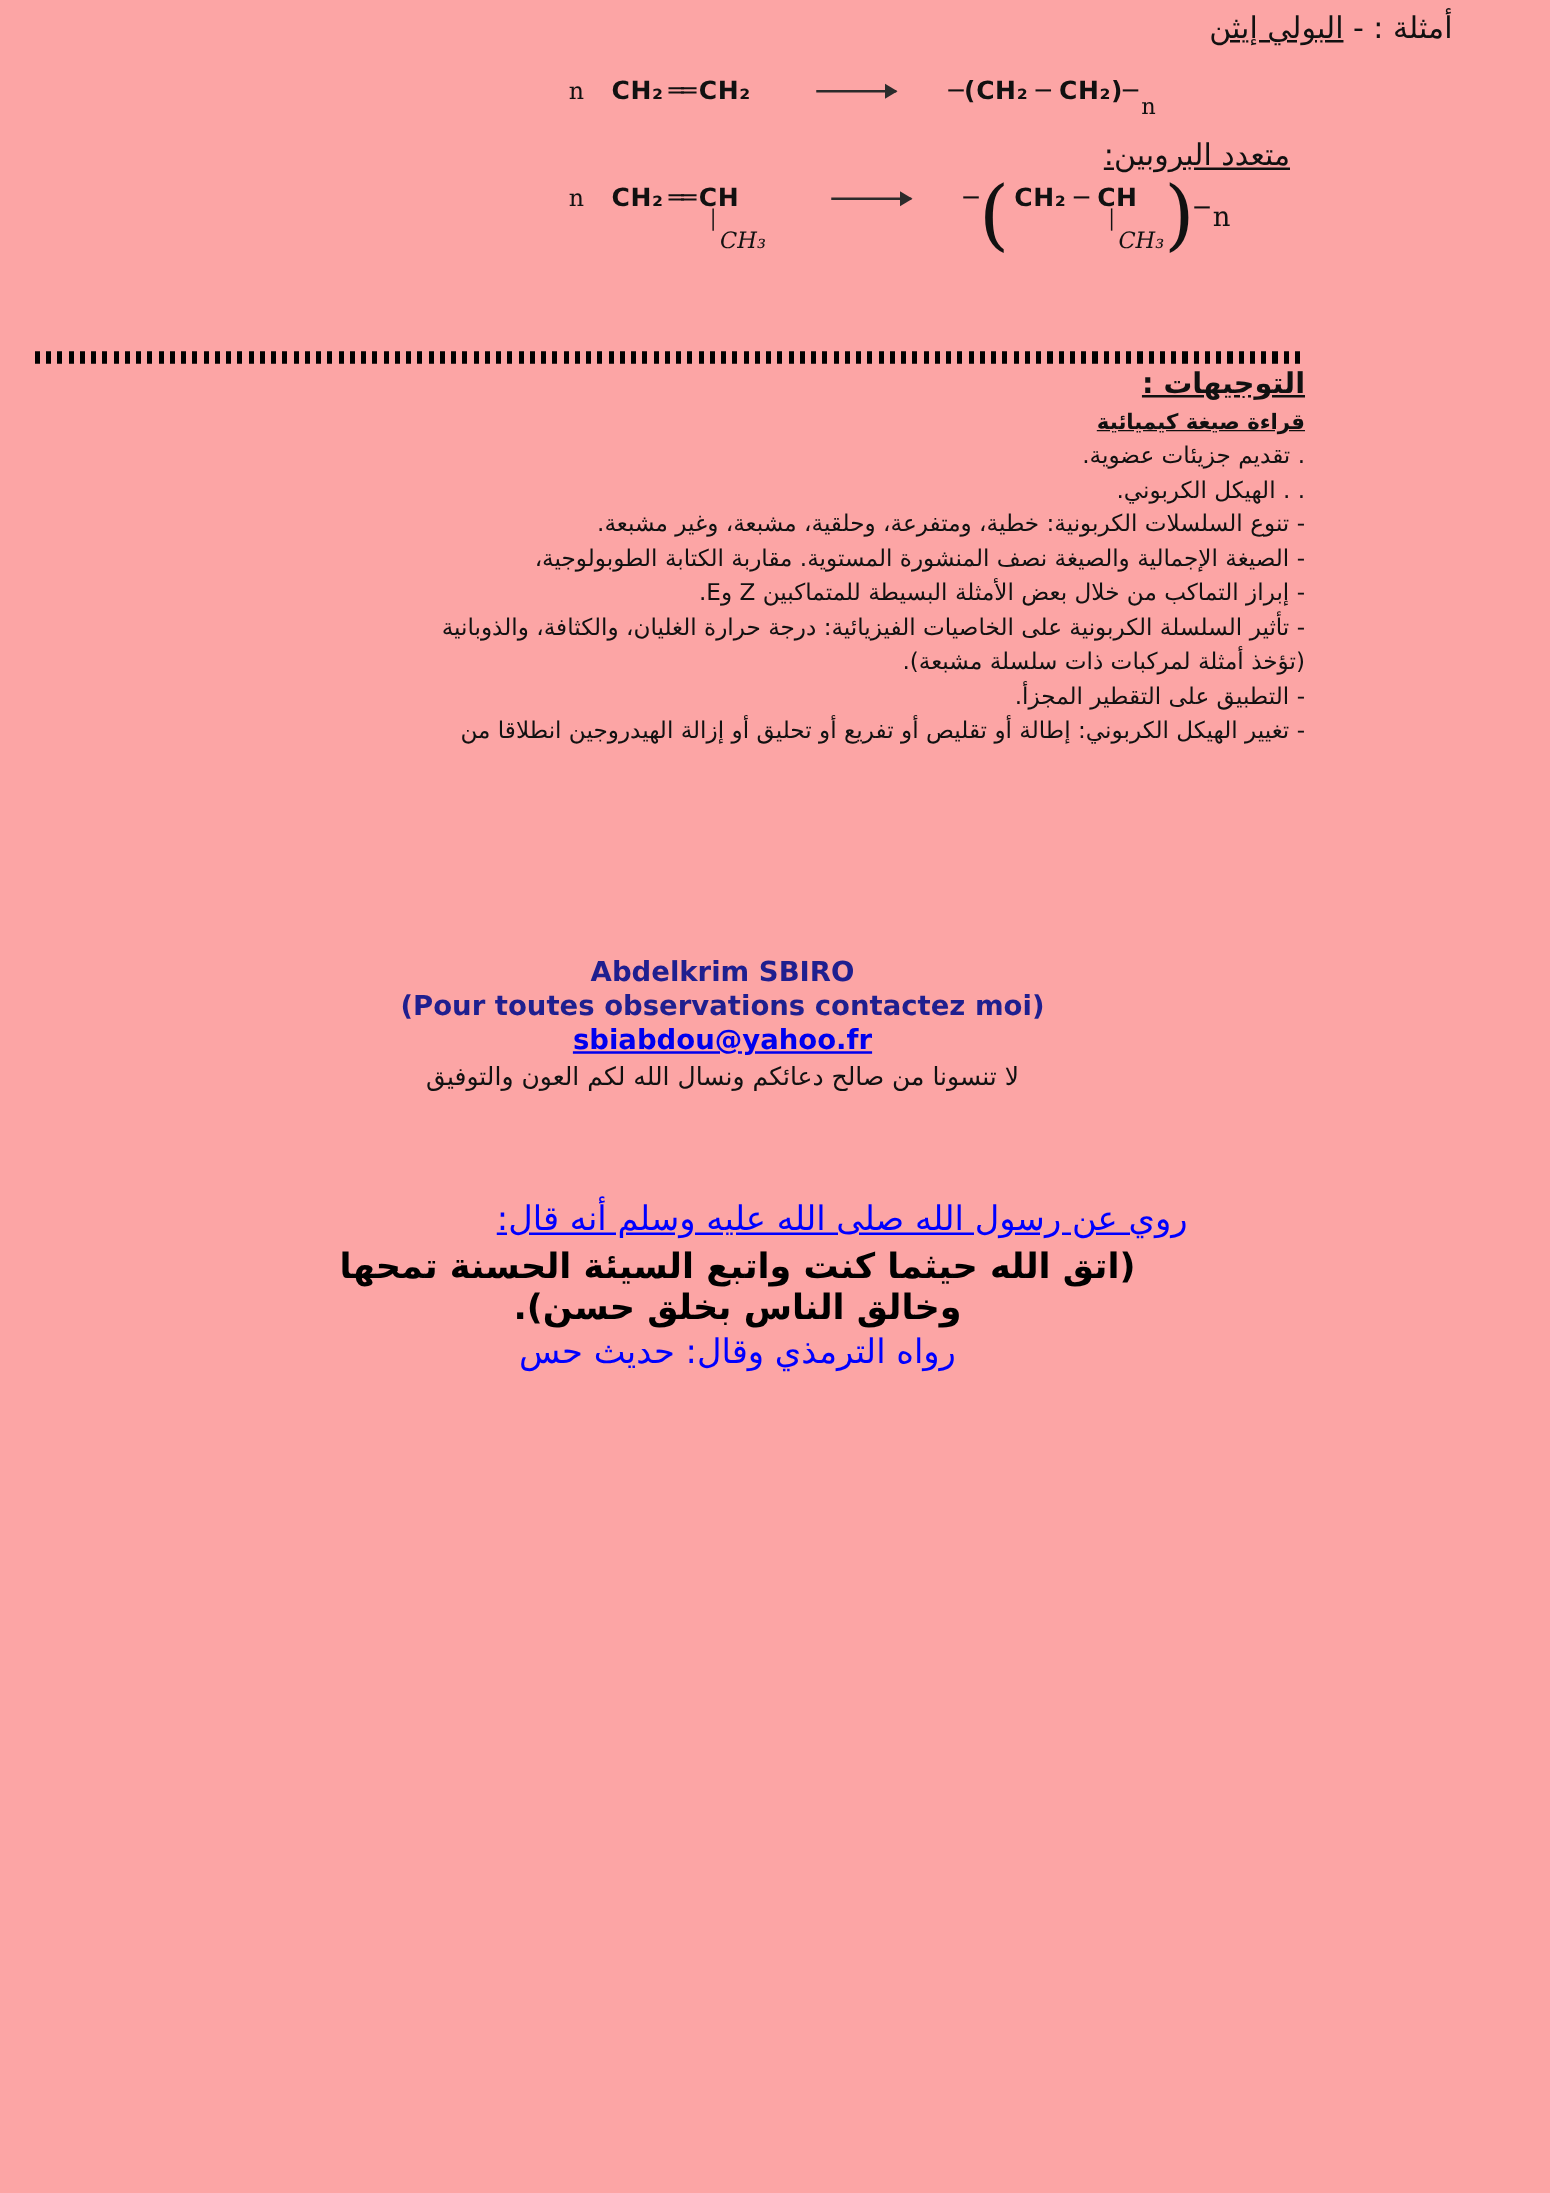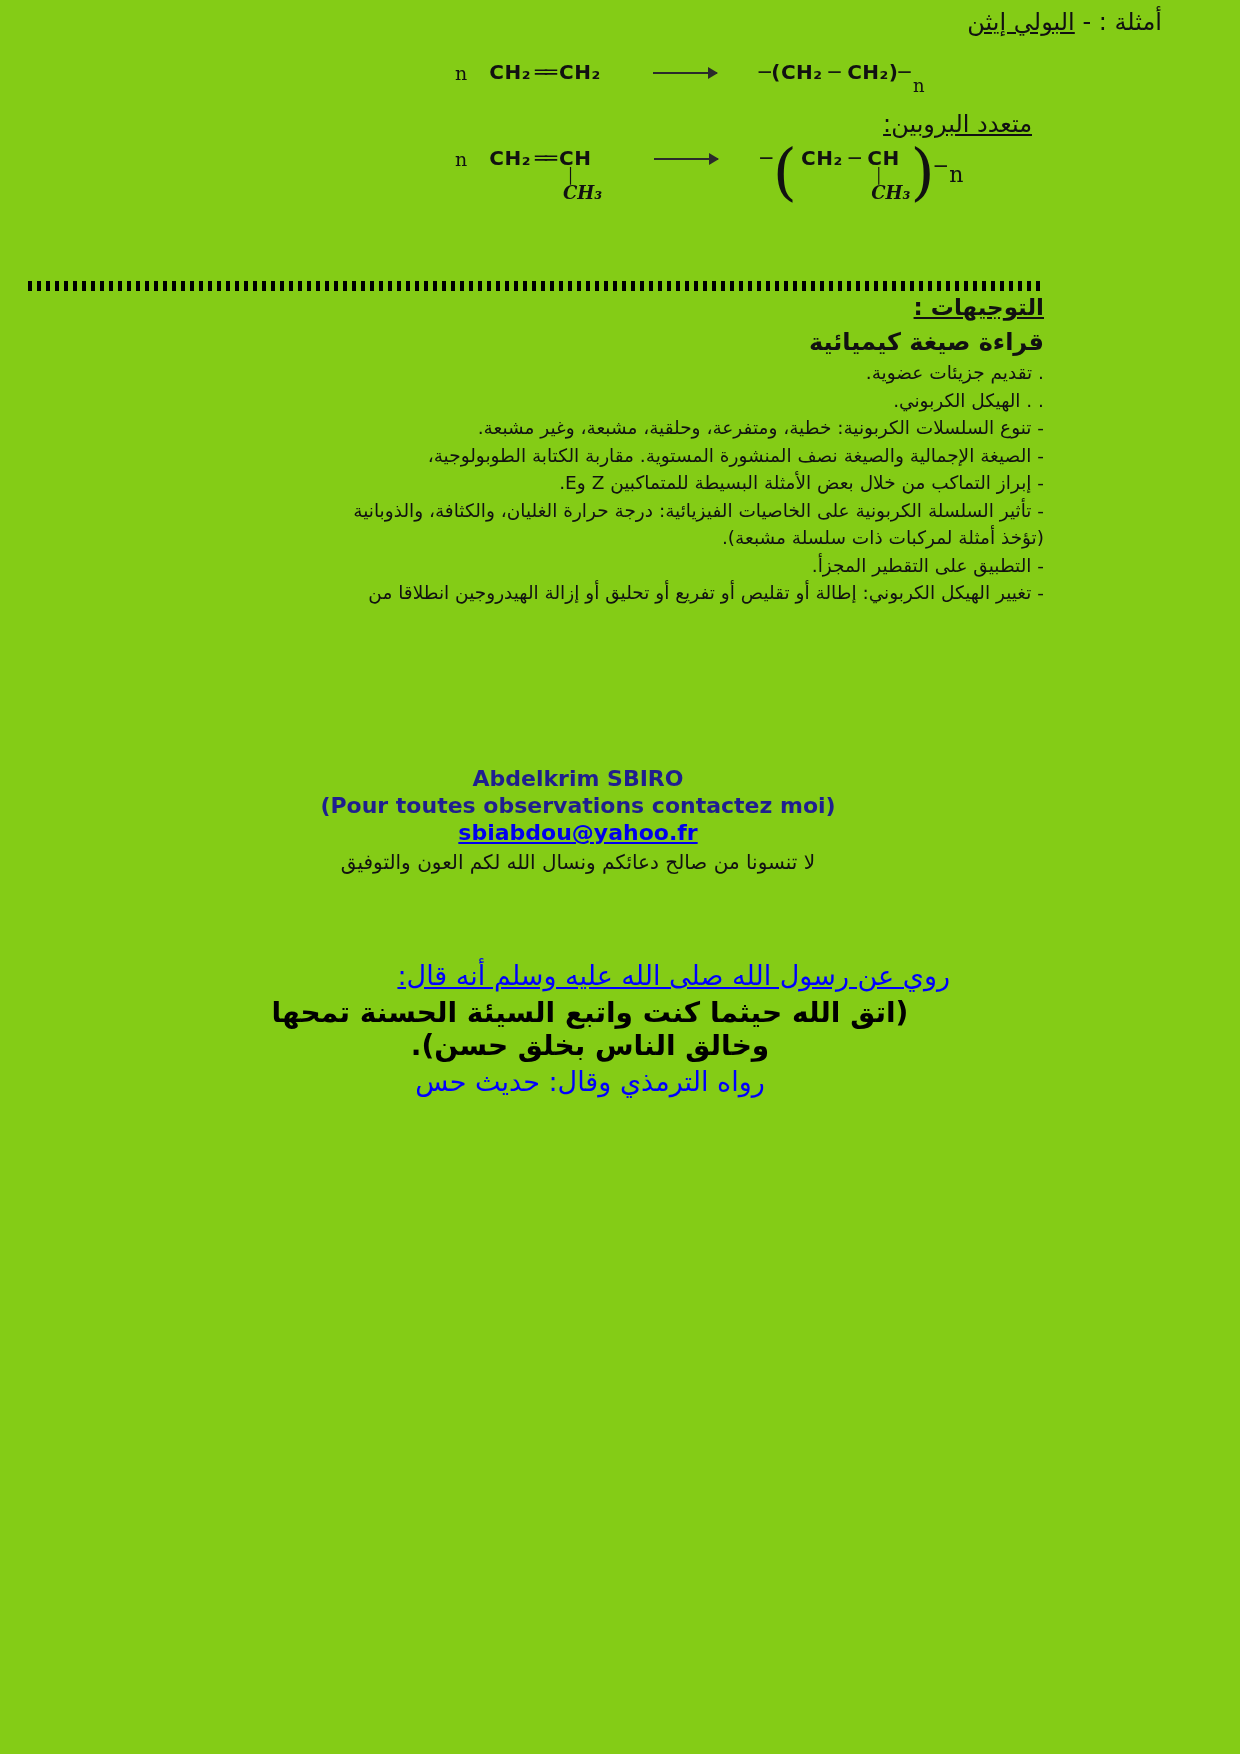--- a/index.html
+++ b/index.html
@@ -1,17 +1,17 @@
 <!DOCTYPE html>
 <html><head>
 <meta charset="utf-8">
 <style>
   html,body{margin:0;padding:0;background:#fff;}
   #page{
-    position:relative;width:1240px;height:1754px;background:#84cc16;
+    position:relative;width:1240px;height:1754px;background:#fca5a5;
     font-family:"DejaVu Sans","Liberation Sans",sans-serif;color:#111;
     overflow:hidden;
   }
   .abs{position:absolute;}
   .rtl{direction:rtl;unicode-bidi:embed;}
   .u{text-decoration:underline;}
   
   #examples-heading{top:8px;right:78px;font-size:24px;white-space:nowrap;}
   
   .eq{display:flex;align-items:center;direction:ltr;}
@@ -23,34 +23,34 @@
   #eq2 .frm{margin-top:6px;}
   .dbond{font-weight:bold;font-size:20px;letter-spacing:-2px;margin:0 4px;}
   #eq2 .dbond{margin-top:6px;}
   .arrow{width:64px;height:2px;background:#2b2b2b;position:relative;margin:0 42px 0 52px;}
   #eq1 .arrow{margin-top:2px;}
   #eq2 .arrow{margin-top:18px;}
   .arrow::after{content:"";position:absolute;right:-1px;top:-5px;border-left:10px solid #2b2b2b;
     border-top:6px solid transparent;border-bottom:6px solid transparent;}
   .stack{display:inline-flex;flex-direction:column;align-items:flex-start;}
   .vbond{font-size:15px;line-height:13px;margin-left:7px;font-weight:normal;}
-  .ch3{font-family:"DejaVu Serif",serif;font-style:italic;font-weight:bold;font-size:18px;line-height:20px;margin-left:4px;text-align:right;}
+  .ch3{font-family:"DejaVu Serif",serif;font-style:italic;font-weight:normal;font-size:18px;line-height:20px;margin-left:17px;text-align:right;}
   .subn{font-family:"DejaVu Serif",serif;font-size:18px;position:relative;top:13px;left:2px;}
   .bigparen{font-family:"DejaVu Serif",serif;font-weight:normal;font-size:62px;line-height:72px;margin-top:-4px;}
   .lead{font-weight:bold;font-size:20px;}
   #eq2 .lead{margin-top:6px;}
   
   #pp-label{top:110px;right:208px;font-size:24px;white-space:nowrap;}
   
   #dots{top:281px;left:28px;width:1016px;height:10px;
     background:repeating-linear-gradient(90deg,#000 0 4px,transparent 4px 9px);}
   
   #directives{top:294px;right:196px;width:880px;text-align:right;}
   #directives-title{font-size:23px;font-weight:bold;text-decoration:underline;margin-bottom:8px;}
-  #directives-sub{font-size:24px;font-weight:bold;margin-bottom:3px;}
+  #directives-sub{font-size:17px;font-weight:bold;margin-bottom:3px;text-decoration:underline;}
   .dir-item{font-size:18.5px;line-height:27.5px;}
   
   #contact{top:744px;left:0;width:1156px;text-align:center;}
   .navy{font-weight:bold;font-size:22px;line-height:27px;}
   #contact-email-line{line-height:27px;}
   #contact-email{font-weight:bold;font-size:22px;text-decoration:underline;}
   #contact-dua{font-weight:normal;font-size:20px;line-height:29px;}
   
   #hadith{top:960px;left:230px;width:720px;}
   #hadith-intro{font-size:27px;text-align:right;margin-bottom:5px;text-decoration:underline;}

